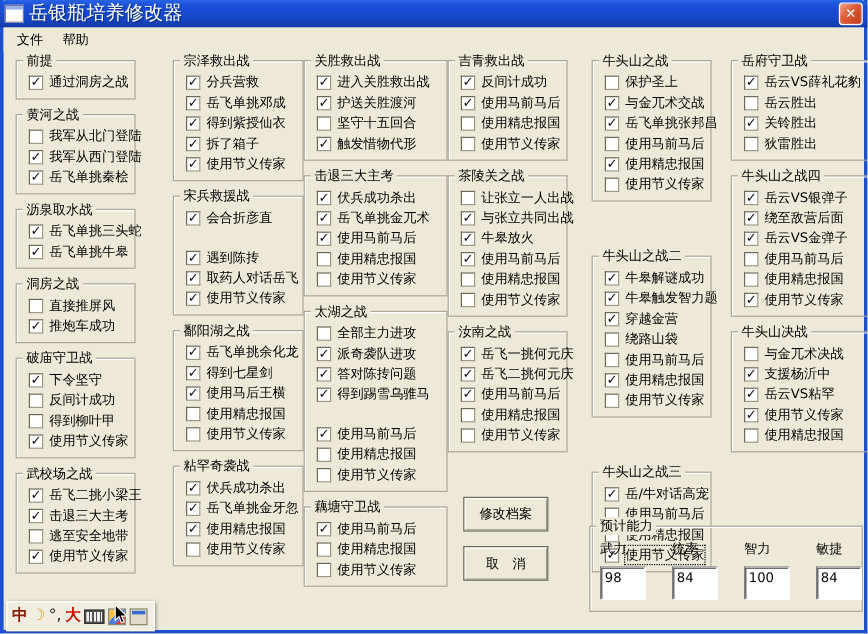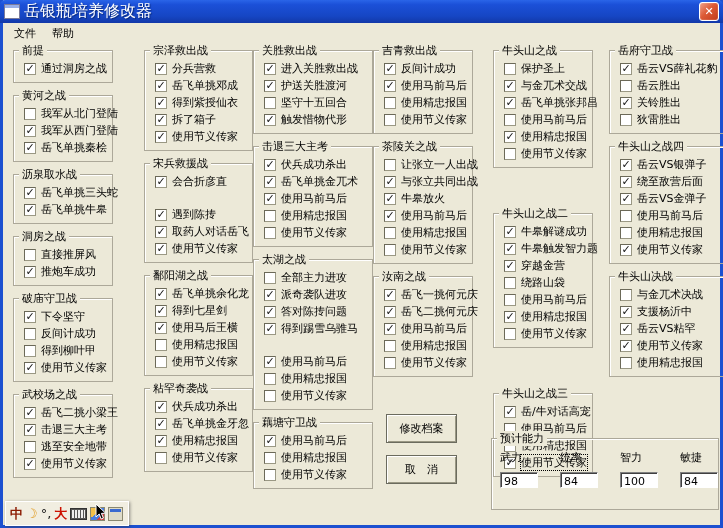--- a/index.html
+++ b/index.html
@@ -47,21 +47,21 @@
   .btn{position:absolute;width:69px;height:27px;display:flex;align-items:center;justify-content:center;
        background:#ece9d8;border:1px solid #6b6b5e;
        box-shadow:inset 1px 1px 0 #ffffff,inset -1px -1px 0 #9a9884;cursor:default;}
   .btn.modify{left:383px;top:371px;}
   .btn.cancel{left:383px;top:412px;}
   
   .stats{position:absolute;left:488px;top:395px;width:228px;height:72px;box-sizing:border-box;margin:0;}
   .fields{display:flex;gap:22px;padding:2px 2px 0 3px;}
   .field{display:flex;flex-direction:column;gap:7px;}
   .flabel{white-space:nowrap;}
-  .finput{width:38px;height:16px;background:#fff;box-sizing:border-box;padding:2px 0 0 3px;
+  .finput{width:38px;height:28px;background:#fff;box-sizing:border-box;padding:2px 0 0 3px;
           border:1px solid #fff;border-top-color:#808080;border-left-color:#808080;
           box-shadow:inset 1px 1px 0 #404040;}
   
   .imebar{position:absolute;left:2px;top:501px;height:21px;display:flex;align-items:center;gap:3px;
           padding:1px 5px 1px 4px;background:#f1eee1;border:1px solid #fff;
           box-shadow:1px 1px 3px rgba(60,60,60,.55);z-index:5;}
   .ime-ico{font-size:13px;line-height:16px;}
   .kbd{width:15px;height:10px;background:#555;border:1px solid #333;position:relative;}
   .kbd::before{content:"";position:absolute;inset:1px;
                background:repeating-linear-gradient(90deg,#eee 0 2px,#555 2px 3px);}

